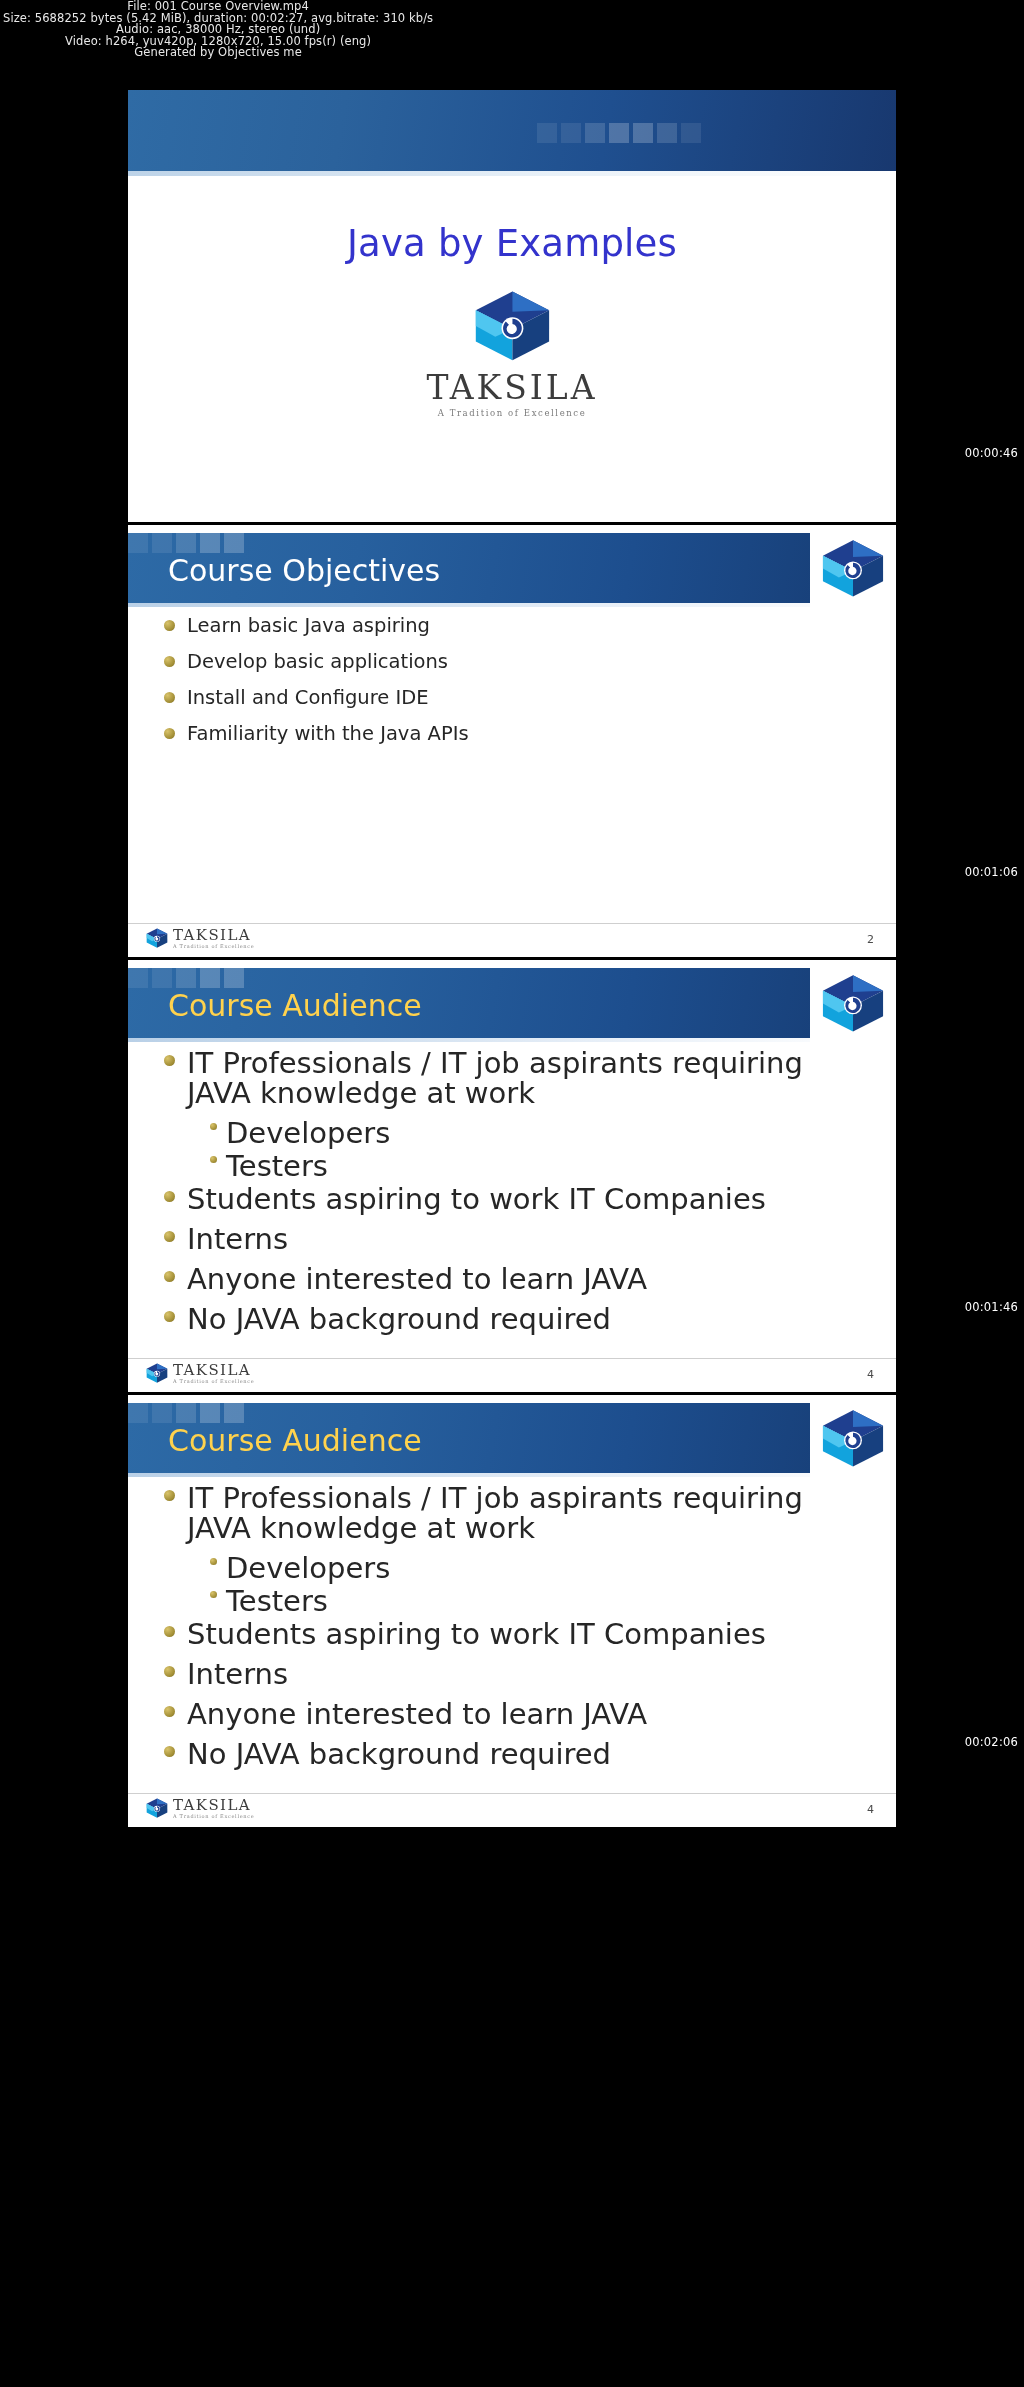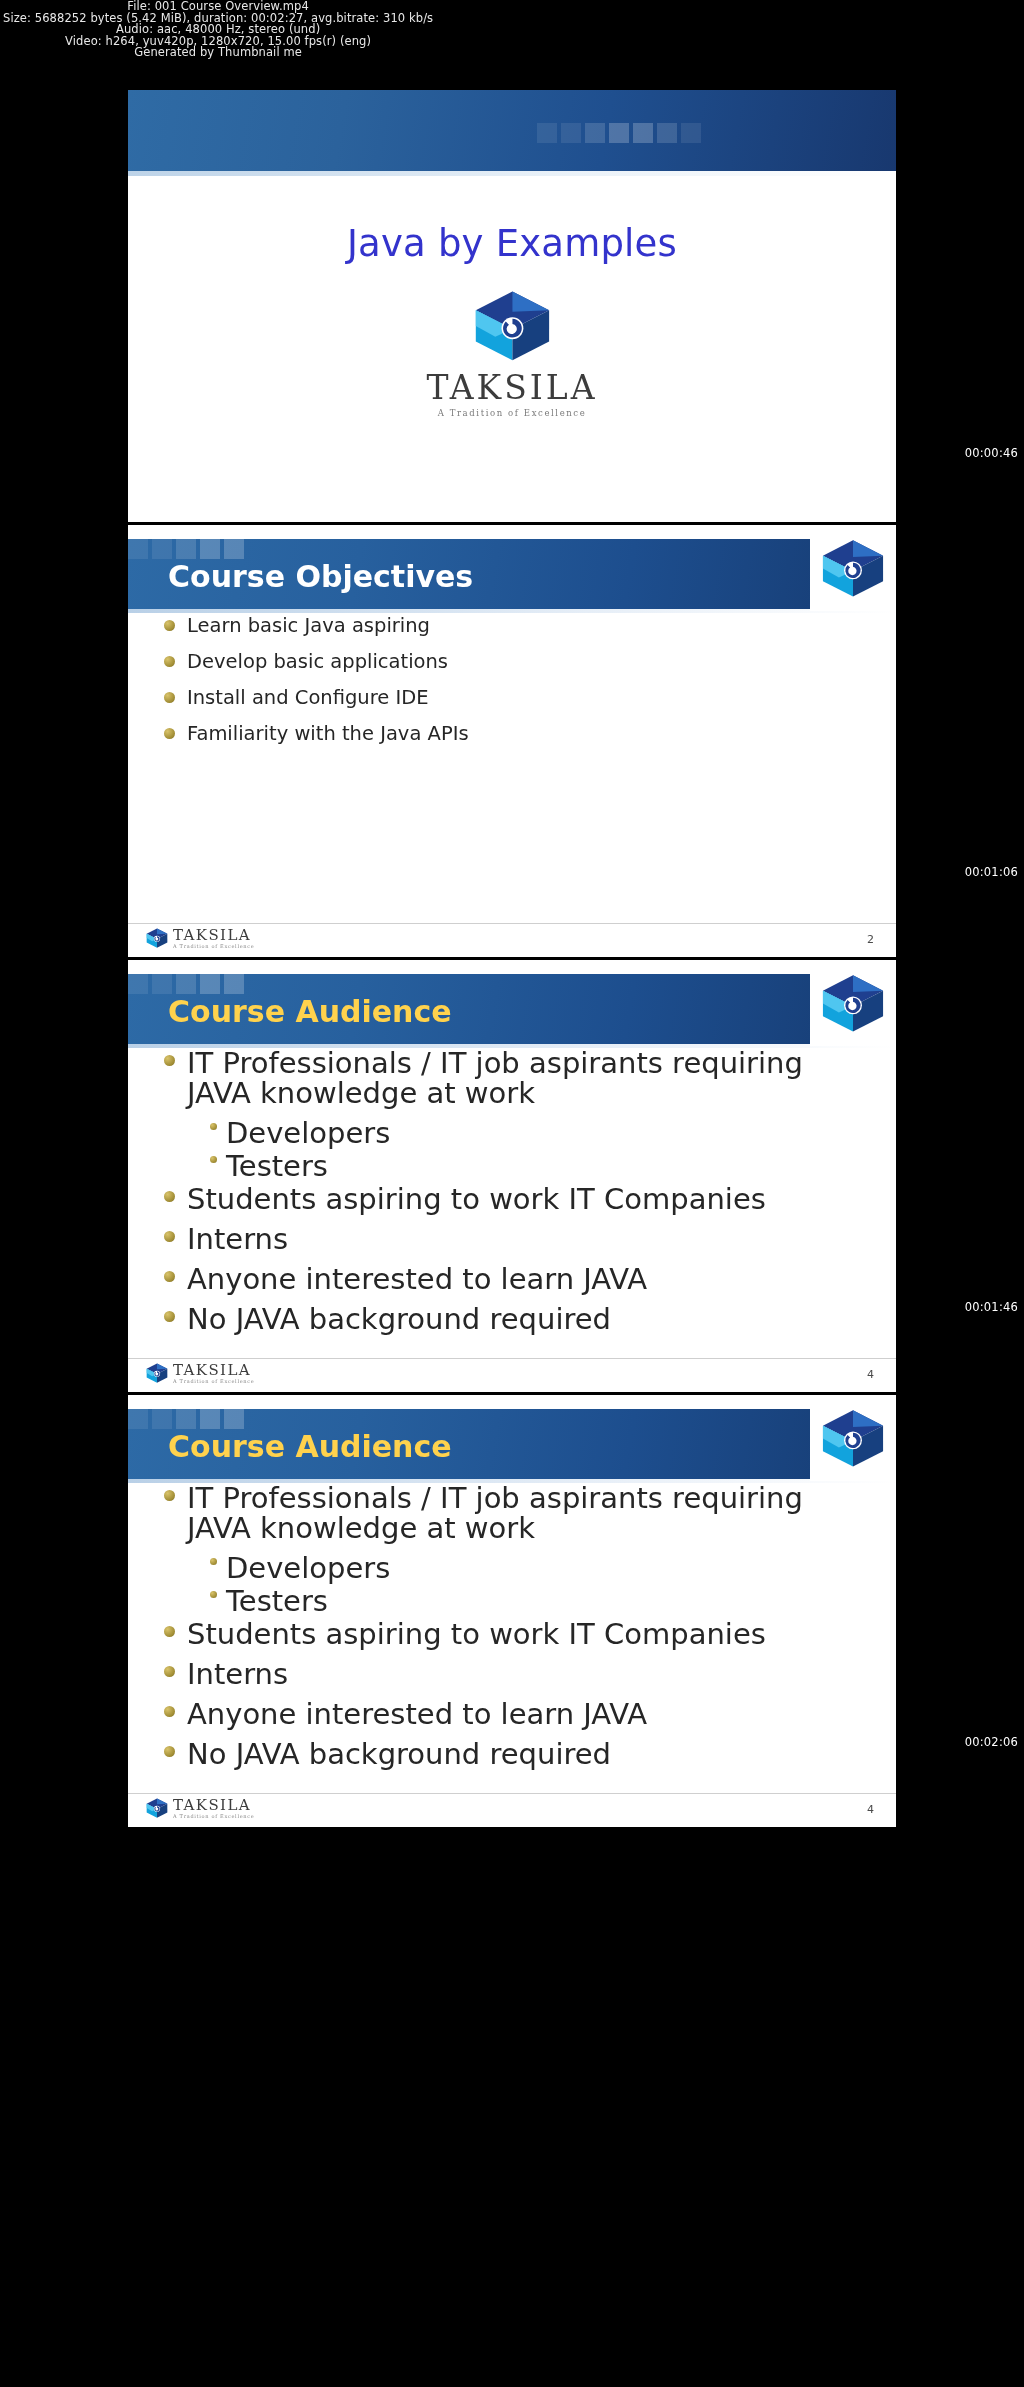--- a/index.html
+++ b/index.html
@@ -92,24 +92,23 @@
   .tagline {
     font-family: "DejaVu Serif", serif;
     font-size: 8.5px;
     letter-spacing: 1.6px;
     color: #7a7a7a;
     margin-top: 1px;
   }
 
   
   .hdr {
-    position: absolute; left: 0; top: 14px;
+    position: absolute; left: 0; top: 8px;
     width: 100%; height: 74px;
     background: linear-gradient(100deg, #2d6aa6 0%, #27609e 30%, #1d4e8e 65%, #163b72 100%);
-    font-weight: bold;
   }
   .hdr::after {
     content: "";
     position: absolute; left: 0; bottom: 0; width: 100%; height: 4px;
     background: linear-gradient(to right, #b9d0e7, #e6eef7 60%, #ffffff);
   }
   .hdr-title {
     position: absolute; left: 40px; top: 50%; transform: translateY(-50%);
     font-family: "DejaVu Sans", sans-serif;
     font-size: 30px;
@@ -158,23 +157,23 @@
     font-family: "DejaVu Sans", sans-serif;
     font-size: 11px; color: #4a4a4a;
   }
 </style>
 </head>
 <body>
 
 <div class="meta">
   <div>File: 001 Course Overview.mp4</div>
   <div>Size: 5688252 bytes (5.42 MiB), duration: 00:02:27, avg.bitrate: 310 kb/s</div>
-  <div>Audio: aac, 48000 Hz, stereo (und)</div>
+  <div>Audio: aac, 38000 Hz, stereo (und)</div>
   <div>Video: h264, yuv420p, 1280x720, 15.00 fps(r) (eng)</div>
-  <div>Generated by Thumbnail me</div>
+  <div>Generated by Objectives me</div>
 </div>
 
 <div class="sheet" id="sheet">
     <div class="frame">
       <div class="title-band">
         <div class="chips" style="right:195px;top:33px">
           <span class="chip "></span>
           <span class="chip "></span>
           <span class="chip c"></span>
           <span class="chip b"></span>

